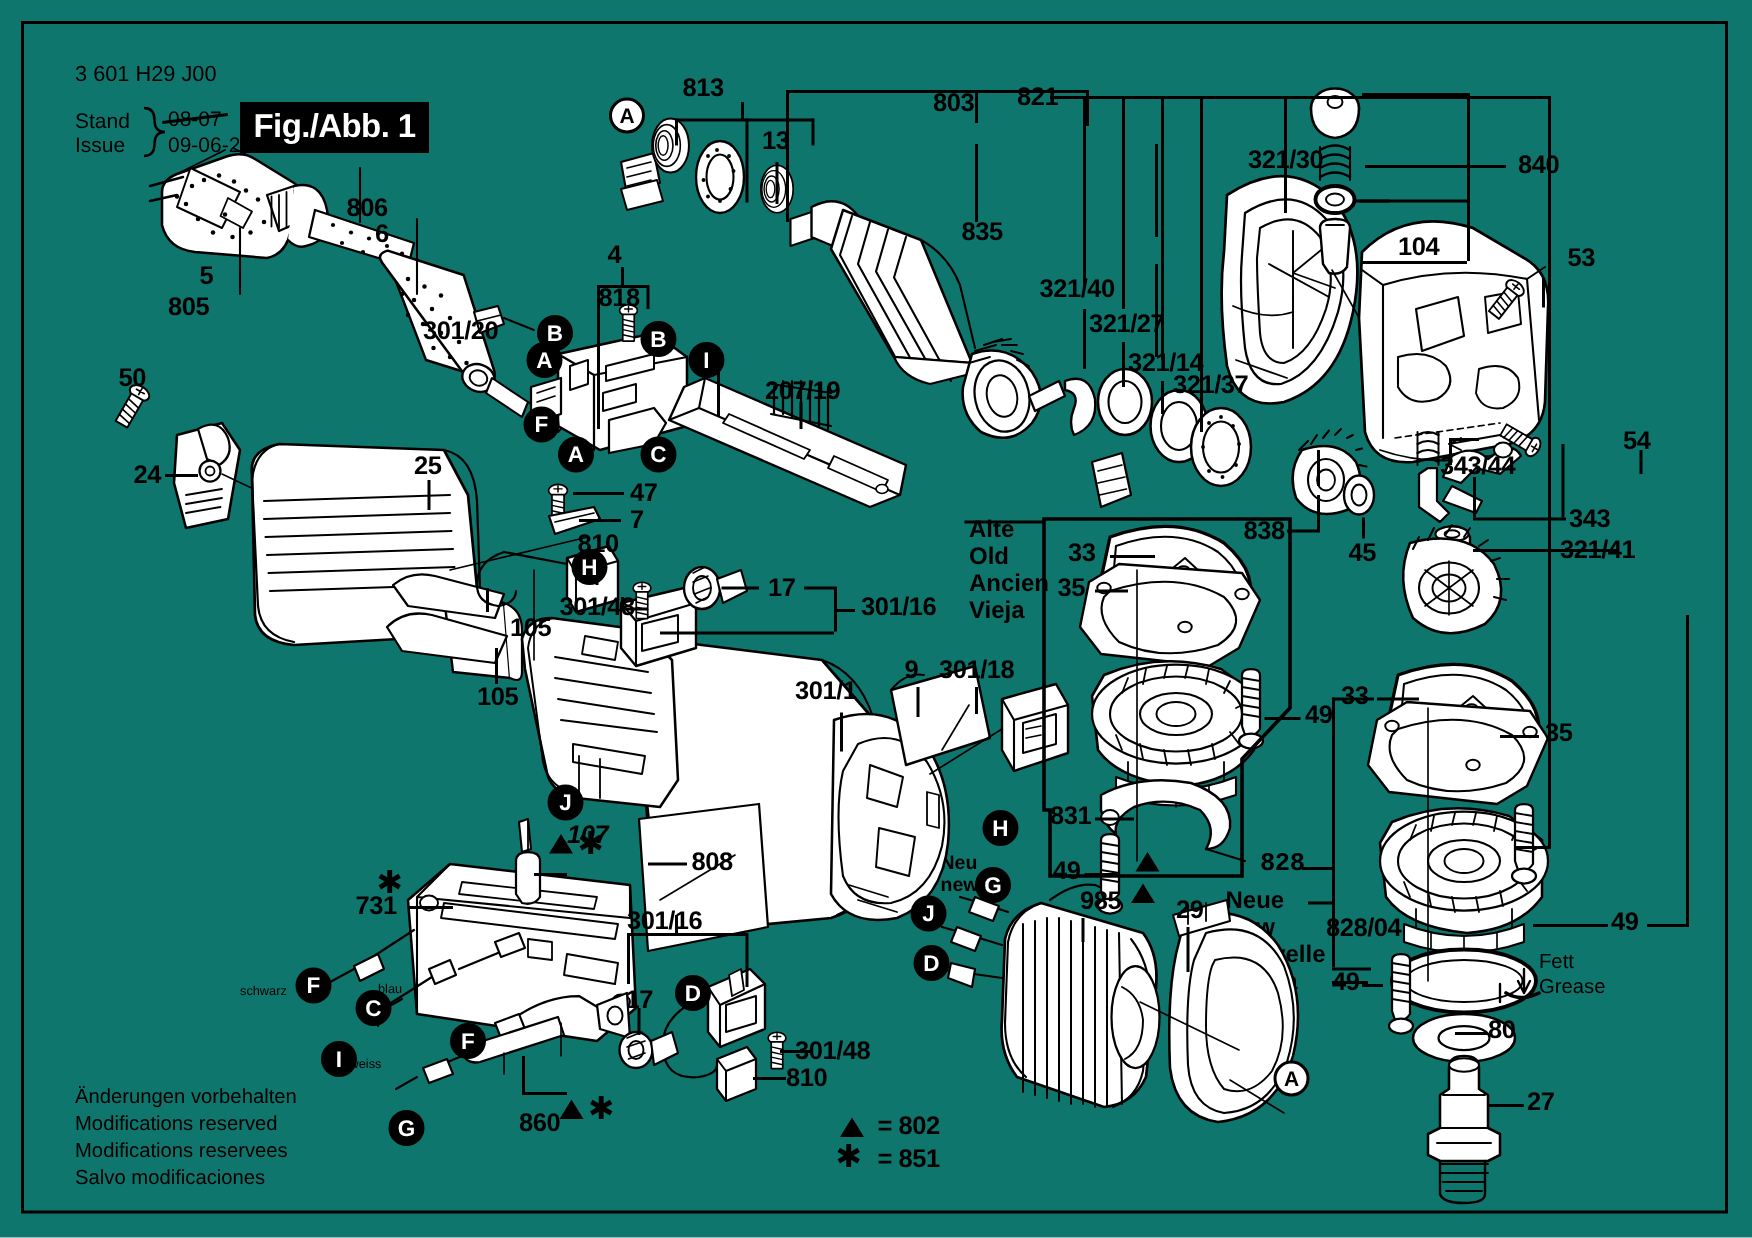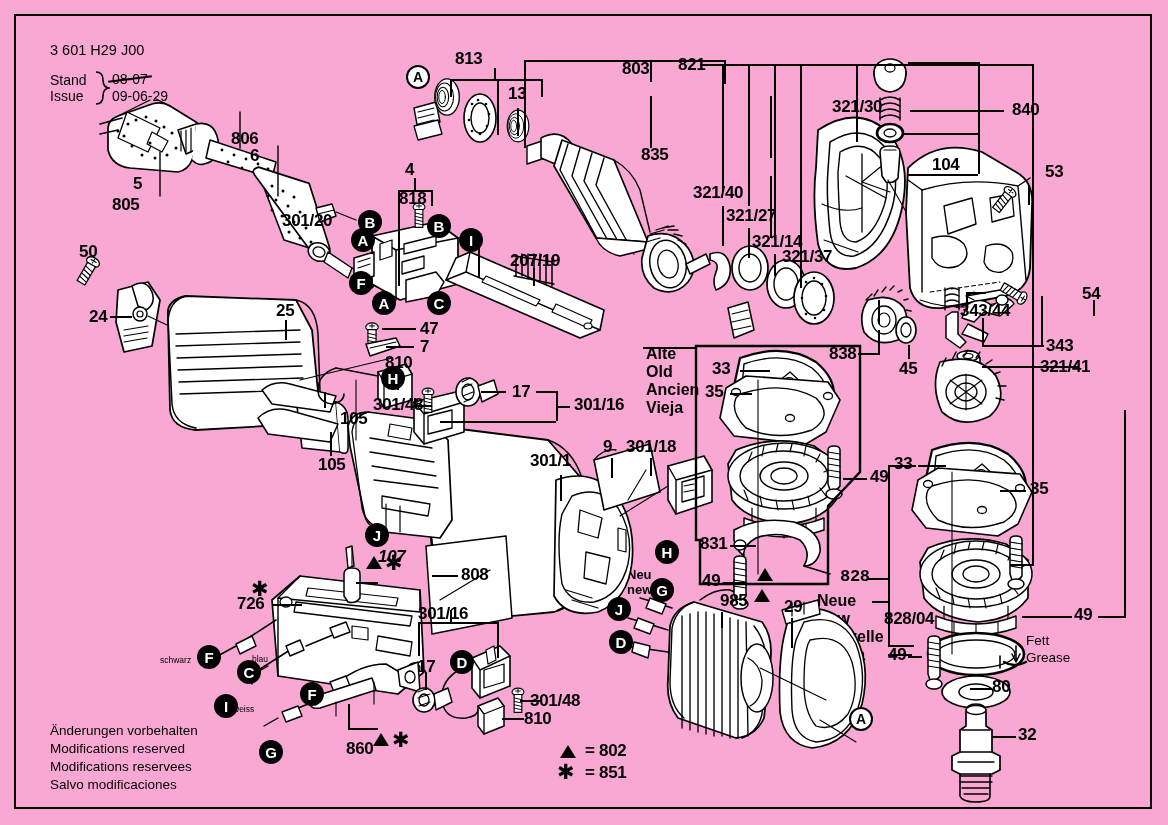--- a/index.html
+++ b/index.html
@@ -1,19 +1,19 @@
 <!DOCTYPE html>
 <html><head>
 <meta charset="utf-8">
 <title>Exploded Parts Diagram</title>
 <style>
   html,body{margin:0;padding:0;background:#fff;}
   body{font-family:"Liberation Sans","DejaVu Sans",sans-serif;}
   #sheet{
-    position:relative;width:1168px;height:825px;background:#f9a8d4;
+    position:relative;width:1168px;height:825px;background:#0f766e;
     overflow:hidden;
   }
   #frame{
     position:absolute;left:14px;top:14px;width:1138px;height:795px;
     border:2px solid #000;box-sizing:border-box;
   }
   .lbl{position:absolute;font-weight:bold;color:#000;white-space:nowrap;line-height:1.05;}
   .p{font-size:17px;font-weight:bold;letter-spacing:-0.3px;}
   .txt{position:absolute;font-size:13.5px;color:#000;white-space:nowrap;line-height:1.28;font-weight:normal;}
   .txtb{position:absolute;font-size:16px;color:#000;white-space:nowrap;line-height:1.3;font-weight:bold;}
@@ -55,20 +55,21 @@
   <div class="stand" style="left:50px;top:72px;">Stand</div>
   <div class="stand" style="left:50px;top:88px;">Issue</div>
 
   <svg class="art" style="z-index:2;" viewBox="0 0 1168 825">
     <path d="M96,72 q7,0 7,8 q0,8 7,8 q-7,0 -7,8 q0,8 -7,8" fill="none" stroke="#000" stroke-width="1.6"></path>
   </svg>
   <div class="stand" style="left:112px;top:71px;">08-07</div>
   <div class="strike" style="left:108px;top:78px;width:44px;transform:rotate(-7deg);"></div>
   <div class="stand" style="left:112px;top:88px;">09-06-29</div>
 
+  <div class="figbox" style="left:160px;top:68px;">Fig./Abb. 1</div>
 
   <div class="txt" style="left:50px;top:722px;">Änderungen vorbehalten</div>
   <div class="txt" style="left:50px;top:740px;">Modifications reserved</div>
   <div class="txt" style="left:50px;top:758px;text-align:right;">Modifications reservees</div>
   <div class="txt" style="left:50px;top:776px;">Salvo modificaciones</div>
 
   <div class="tri" style="left:560px;top:745px;"></div>
   <div class="lbl p" style="left:585px;top:742px;">= 802</div>
   <div class="star" style="left:557px;top:761px;">✱</div>
   <div class="lbl p" style="left:585px;top:764px;">= 851</div>
@@ -852,31 +853,31 @@
   <div class="lbl p" style="left:385px;top:354px;">810</div>
   <div class="lbl p" style="left:512px;top:383px;">17</div>
   <div class="lbl p" style="left:574px;top:396px;">301/16</div>
   <div class="lbl p" style="left:373px;top:396px;">301/48</div>
   <div class="lbl p" style="left:340px;top:410px;">105</div>
   <div class="lbl p" style="left:318px;top:456px;">105</div>
   <div class="lbl p" style="left:530px;top:452px;">301/1</div>
   <div class="lbl p" style="left:603px;top:438px;">9</div>
   <div class="lbl p" style="left:626px;top:438px;">301/18</div>
   <div class="lbl p" style="left:461px;top:566px;">808</div>
-  <div class="lbl p" style="left:237px;top:595px;">726</div>
+  <div class="lbl p" style="left:237px;top:595px;">731</div>
   <div class="lbl p" style="left:378px;top:548px;font-style:italic;">107</div>
   <div class="lbl p" style="left:346px;top:740px;">860</div>
   <div class="lbl p" style="left:418px;top:605px;">301/16</div>
   <div class="lbl p" style="left:417px;top:658px;">17</div>
   <div class="lbl p" style="left:530px;top:692px;">301/48</div>
   <div class="lbl p" style="left:524px;top:710px;">810</div>
   <div class="lbl p" style="left:720px;top:592px;">985</div>
   <div class="lbl p" style="left:784px;top:598px;">29</div>
   <div class="lbl p" style="left:992px;top:678px;">80</div>
-  <div class="lbl p" style="left:1018px;top:726px;">32</div>
+  <div class="lbl p" style="left:1018px;top:726px;">27</div>
 
   <div class="lbl p" style="left:712px;top:360px;">33</div>
   <div class="lbl p" style="left:705px;top:383px;">35</div>
   <div class="lbl p" style="left:700px;top:535px;">831</div>
   <div class="lbl p" style="left:870px;top:468px;">49</div>
   <div class="lbl p" style="left:702px;top:572px;">49</div>
   <div class="lbl p" style="left:894px;top:455px;">33</div>
   <div class="lbl p" style="left:1030px;top:480px;">35</div>
   <div class="lbl p" style="left:840px;top:568px;font-family:Liberation Mono, monospace;">828</div>
   <div class="lbl p" style="left:884px;top:610px;">828/04</div>

